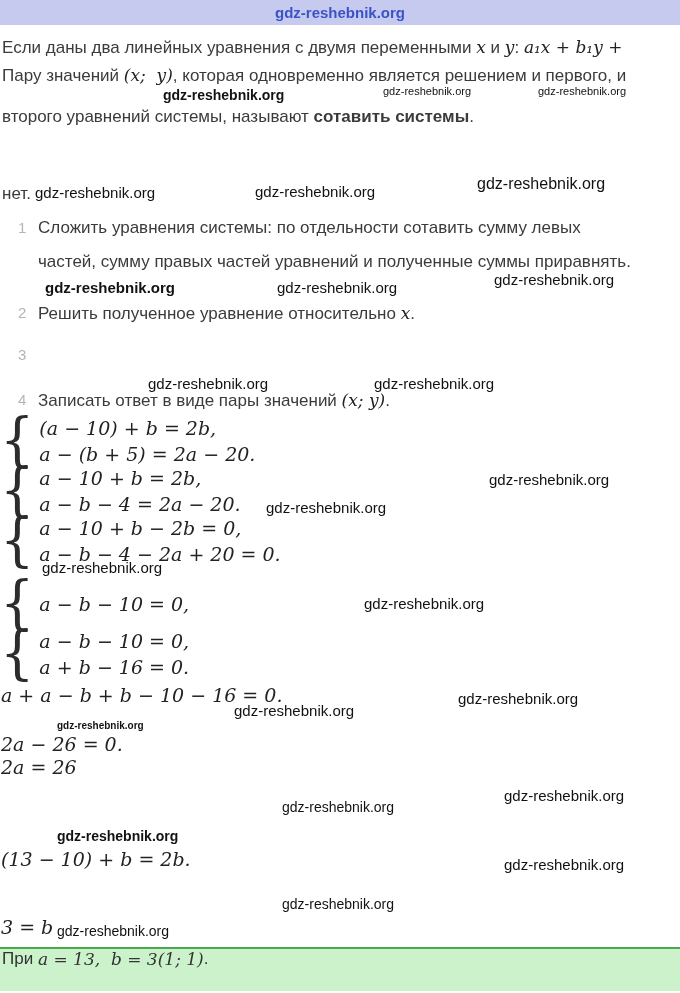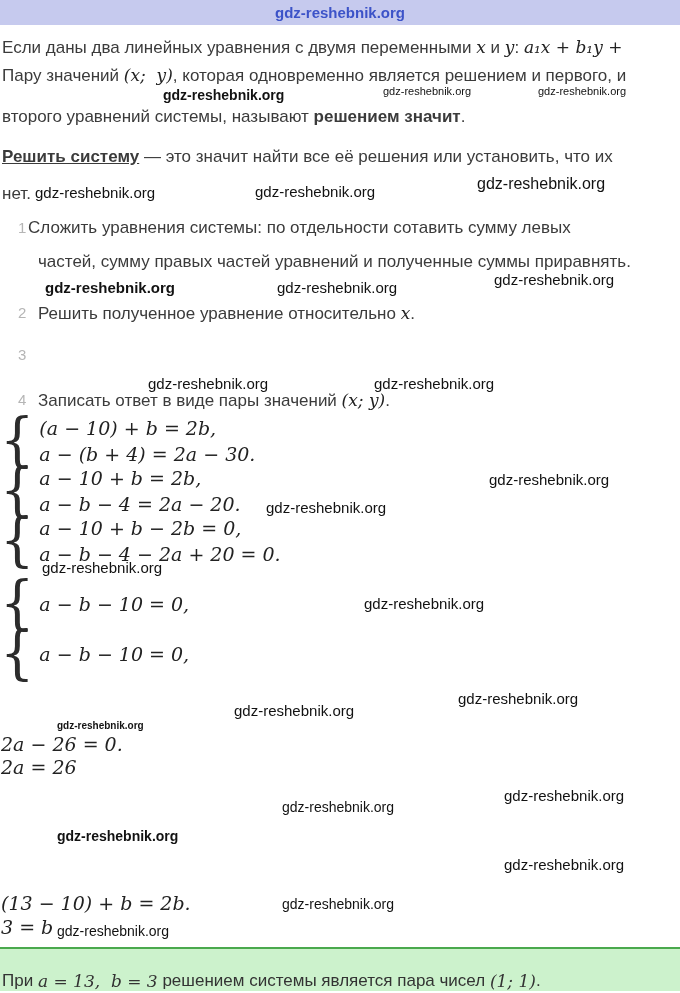--- a/index.html
+++ b/index.html
@@ -17,51 +17,50 @@
        display:flex;align-items:center;justify-content:center;}
   .hdr span{color:#3c53c8;font-size:15px;font-weight:600;}
   .sys{position:absolute;display:flex;align-items:center;}
   .brace{font-family:"DejaVu Serif",serif;font-size:54px;line-height:54px;font-weight:400;
          color:#2c2c2c;transform:scaleY(1.08);margin-right:5px;}
   .sysline{font-family:"DejaVu Serif",serif;font-style:italic;font-size:19px;line-height:26px;
            white-space:pre;color:#222;}
   .eq{position:absolute;font-family:"DejaVu Serif",serif;font-style:italic;font-size:19px;
       white-space:pre;color:#222;}
   .ftr{position:absolute;left:0;top:947px;width:680px;height:44px;background:#ccf2cc;
-       border-top:2px solid #4aa94d;display:flex;align-items:flex-end;padding-left:2px;box-sizing:border-box;}
+       border-top:2px solid #4aa94d;display:flex;align-items:flex-start;padding-left:2px;box-sizing:border-box;}
   .ftr .seg{white-space:pre;font-size:17px;color:#333;}
 </style>
 </head>
 <body>
 
 <div class="page">
 
   <div class="hdr">
     <span>gdz-reshebnik.org</span>
   </div>
 
   <div class="t" style="left:2px;top:36px"><span>Если даны два линейных уравнения с двумя переменными </span><span class="mi">x</span><span> и </span><span class="mi">y</span><span>: </span><span class="mi">a₁x + b₁y +</span></div>
 
   <div class="t" style="left:2px;top:64px"><span>Пару значений </span><span class="mi">(x;  y)</span><span>, которая одновременно является решением и первого, и</span></div>
 
   <span class="wm wm14 wmb" style="left:163px;top:87px">gdz-reshebnik.org</span>
   <span class="wm wm11" style="left:383px;top:85px">gdz-reshebnik.org</span>
   <span class="wm wm11" style="left:538px;top:85px">gdz-reshebnik.org</span>
 
-  <div class="t" style="left:2px;top:106px"><span>второго уравнений системы, называют </span><span class="b">решением значит</span><span>.</span></div>
+  <div class="t" style="left:2px;top:106px"><span>второго уравнений системы, называют </span><span class="b">сотавить системы</span><span>.</span></div>
 
-  <div class="t" style="left:2px;top:146px"><span class="b u">Решить систему</span><span> — это значит найти все её решения или установить, что их</span></div>
   <div class="t" style="left:2px;top:183px"><span>нет.</span></div>
 
   <span class="wm wm15" style="left:35px;top:184px">gdz-reshebnik.org</span>
   <span class="wm wm15" style="left:255px;top:183px">gdz-reshebnik.org</span>
   <span class="wm wm16" style="left:477px;top:175px">gdz-reshebnik.org</span>
 
   <span class="num" style="left:18px;top:219px">1</span>
-  <div class="t" style="left:28px;top:217px">Сложить уравнения системы: по отдельности сотавить сумму левых</div>
+  <div class="t" style="left:38px;top:217px">Сложить уравнения системы: по отдельности сотавить сумму левых</div>
   <div class="t" style="left:38px;top:251px">частей, сумму правых частей уравнений и полученные суммы приравнять.</div>
 
   <span class="wm wm15 wmb" style="left:45px;top:279px">gdz-reshebnik.org</span>
   <span class="wm wm15" style="left:277px;top:279px">gdz-reshebnik.org</span>
   <span class="wm wm15" style="left:494px;top:271px">gdz-reshebnik.org</span>
 
   <span class="num" style="left:18px;top:304px">2</span>
   <div class="t" style="left:38px;top:302px"><span>Решить полученное уравнение относительно </span><span class="mi">x</span><span>.</span></div>
 
   <span class="num" style="left:18px;top:346px">3</span>
@@ -69,21 +68,21 @@
   <span class="wm wm15" style="left:148px;top:375px">gdz-reshebnik.org</span>
   <span class="wm wm15" style="left:374px;top:375px">gdz-reshebnik.org</span>
 
   <span class="num" style="left:18px;top:391px">4</span>
   <div class="t" style="left:38px;top:389px"><span>Записать ответ в виде пары значений </span><span class="mi">(x; y)</span><span>.</span></div>
 
   <div class="sys" style="left:0;top:414px">
     <span class="brace">{</span>
     <div>
       <div class="sysline">(a − 10) + b = 2b,</div>
-      <div class="sysline">a − (b + 4) = 2a − 30.</div>
+      <div class="sysline">a − (b + 5) = 2a − 20.</div>
     </div>
   </div>
 
   <div class="sys" style="left:0;top:464px">
     <span class="brace">{</span>
     <div>
       <div class="sysline">a − 10 + b = 2b,</div>
       <div class="sysline">a − b − 4 = 2a − 20.</div>
     </div>
   </div>
@@ -104,44 +103,45 @@
     <div>
       <div class="sysline">a − b − 10 = 0,</div>
     </div>
   </div>
   <span class="wm wm15" style="left:364px;top:595px">gdz-reshebnik.org</span>
 
   <div class="sys" style="left:0;top:627px">
     <span class="brace">{</span>
     <div>
       <div class="sysline">a − b − 10 = 0,</div>
+      <div class="sysline">a + b − 16 = 0.</div>
     </div>
   </div>
 
+  <div class="eq" style="left:1px;top:684px">a + a − b + b − 10 − 16 = 0.</div>
   <span class="wm wm15" style="left:458px;top:690px">gdz-reshebnik.org</span>
   <span class="wm wm15" style="left:234px;top:702px">gdz-reshebnik.org</span>
   <span class="wm wm10 wmb" style="left:57px;top:720px">gdz-reshebnik.org</span>
 
   <div class="eq" style="left:1px;top:733px">2a − 26 = 0.</div>
 
   <div class="eq" style="left:1px;top:756px">2a = 26</div>
   <span class="wm wm15" style="left:504px;top:787px">gdz-reshebnik.org</span>
   <span class="wm wm14" style="left:282px;top:799px">gdz-reshebnik.org</span>
 
   <span class="wm wm14 wmb" style="left:57px;top:828px">gdz-reshebnik.org</span>
 
-  <div class="eq" style="left:1px;top:892px">(13 − 10) + b = 2b.</div>
+  <div class="eq" style="left:1px;top:848px">(13 − 10) + b = 2b.</div>
   <span class="wm wm15" style="left:504px;top:856px">gdz-reshebnik.org</span>
 
   <span class="wm wm14" style="left:282px;top:896px">gdz-reshebnik.org</span>
 
   <div class="eq" style="left:1px;top:916px">3 = b</div>
   <span class="wm wm14" style="left:57px;top:923px">gdz-reshebnik.org</span>
 
   <div class="ftr">
     <span class="seg">При </span>
       <span class="seg mi">a = 13,  b = 3</span>
-      <span class="seg"> решением системы является пара чисел </span>
       <span class="seg mi">(1; 1)</span>
       <span class="seg">.</span>
   </div>
 
 </div>
 
 </body></html>

